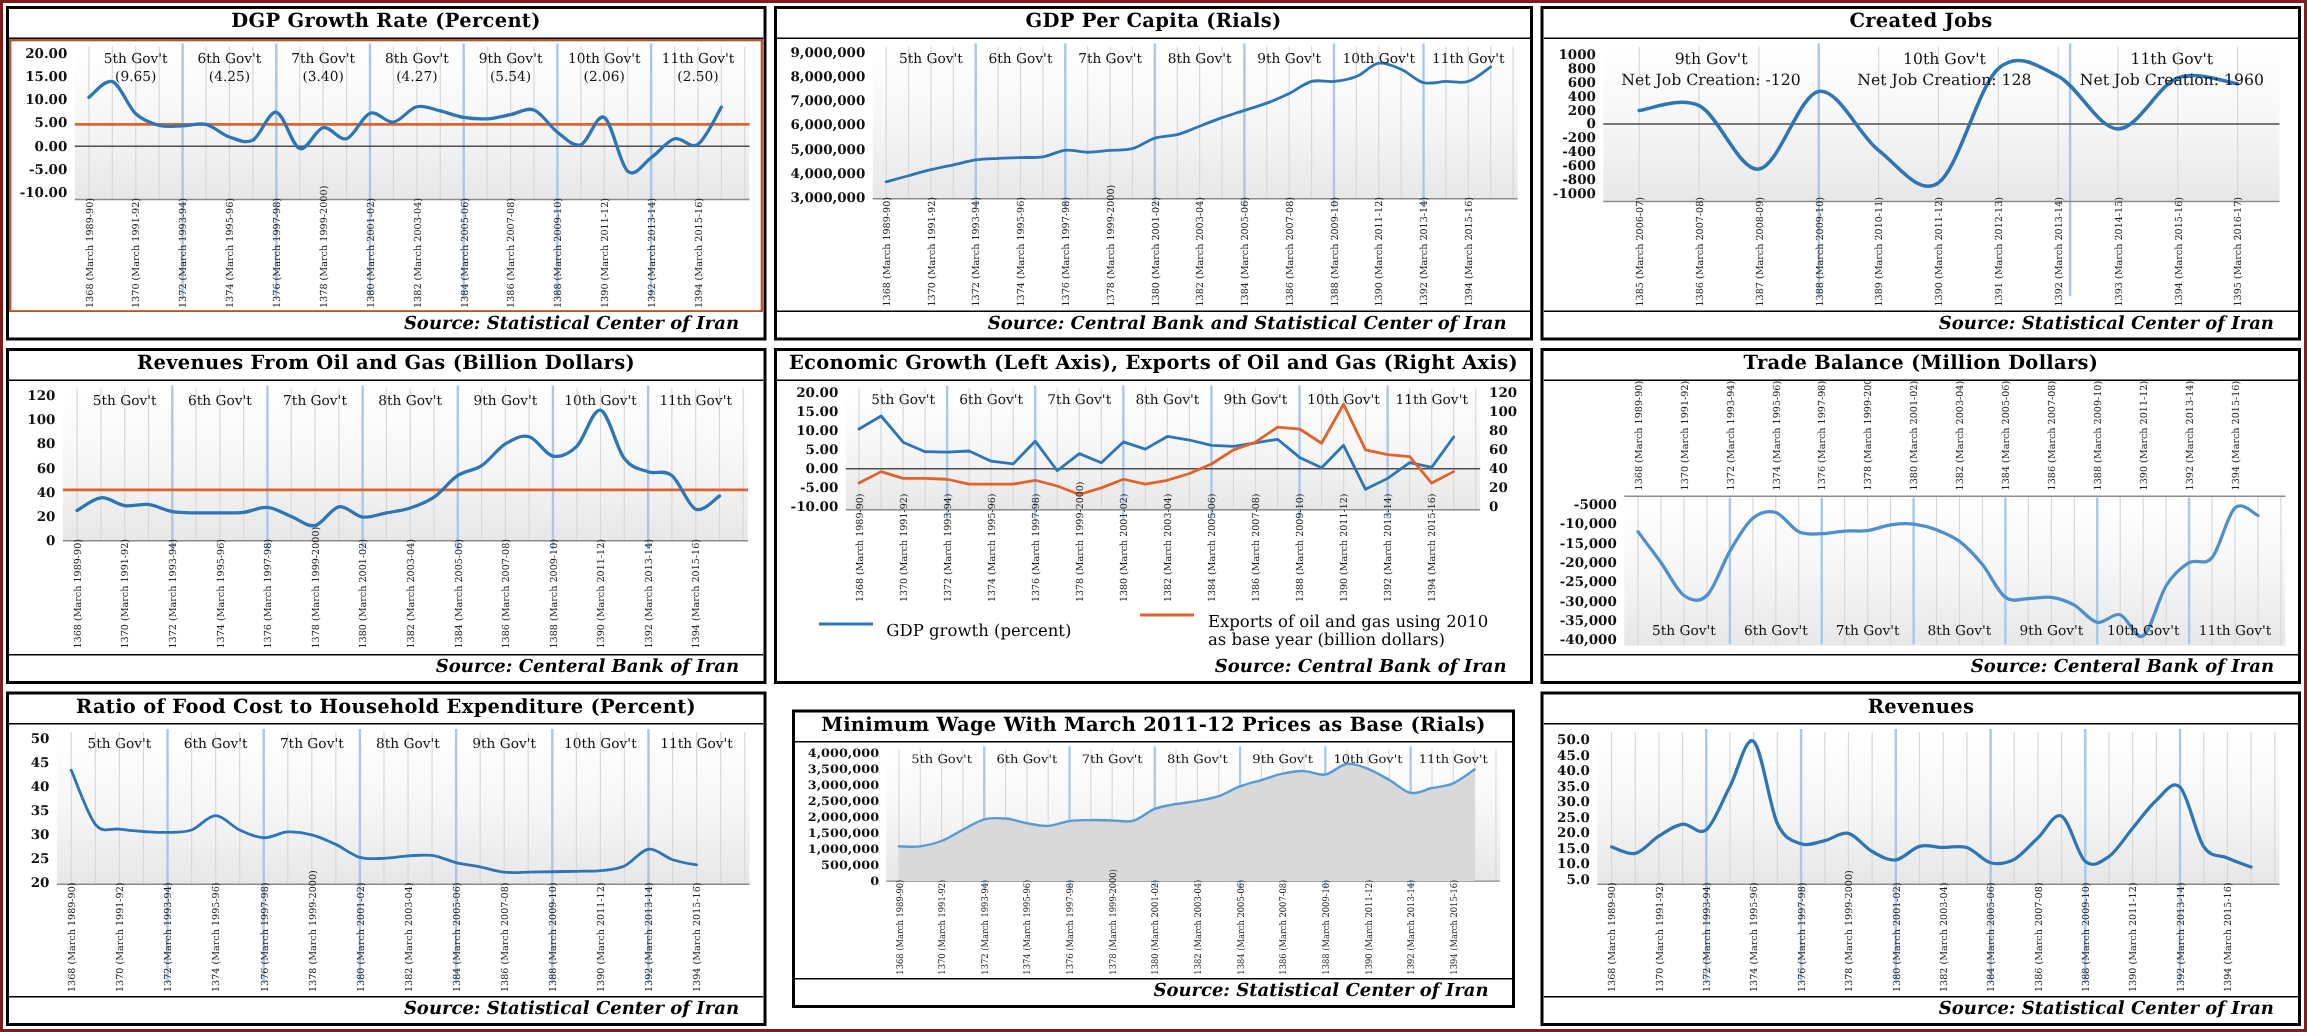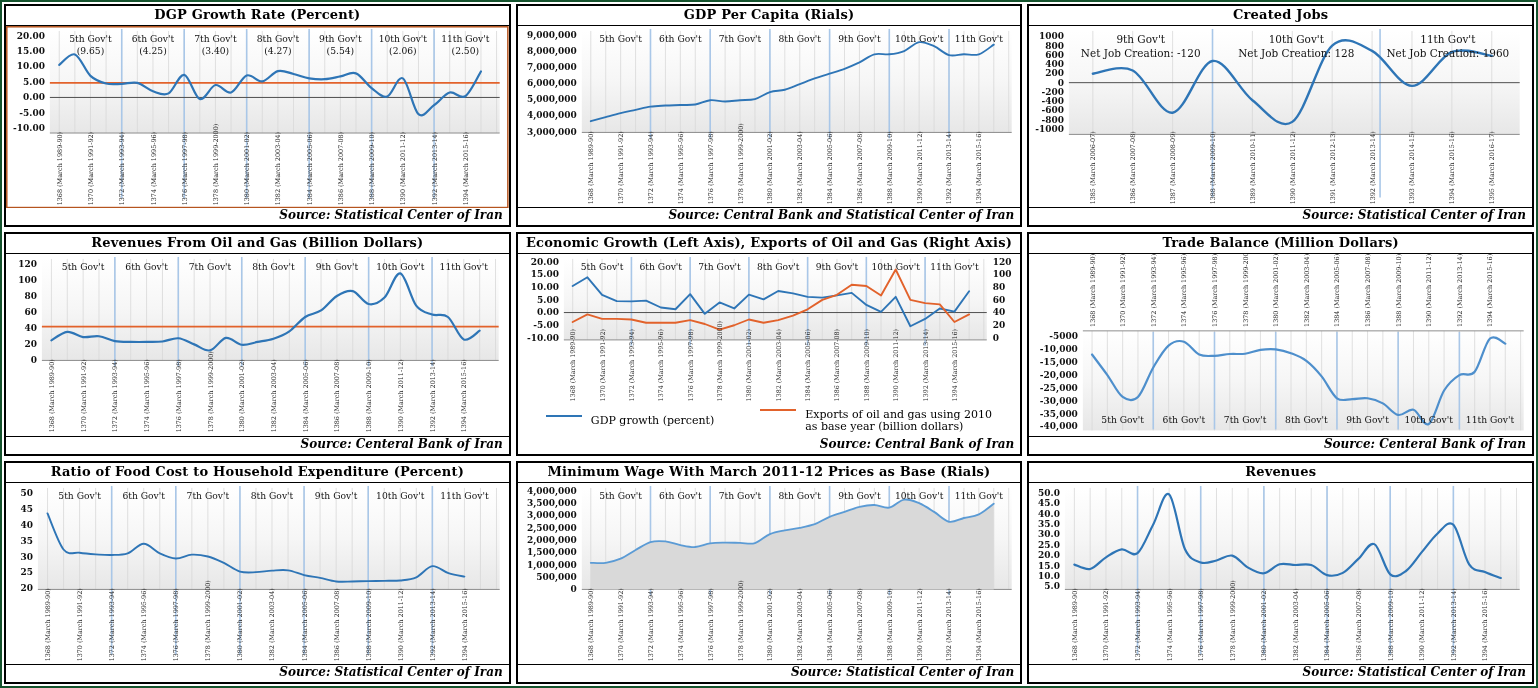--- a/index.html
+++ b/index.html
@@ -1,33 +1,33 @@
 <!DOCTYPE html>
 <html><head>
 <meta charset="utf-8">
 <style>
   html,body{margin:0;padding:0;background:#fff}
   .stage{
     width:1538px;height:688px;box-sizing:border-box;
-    border:2px solid #14532d;padding:2px;background:#fff;
+    border:2px solid #7f1d1d;padding:2px;background:#fff;
     display:grid;grid-template-columns:repeat(3,1fr);grid-template-rows:repeat(3,1fr);gap:5px;
     font-family:"DejaVu Serif","Liberation Serif",serif;
   }
   .panel{border:2px solid #000;background:#fff;display:flex;flex-direction:column;overflow:hidden;min-width:0}
   .title{
     flex:0 0 auto;height:19px;line-height:18px;text-align:center;
     font-weight:700;font-size:13px;letter-spacing:.2px;border-bottom:1.5px solid #000;
     white-space:nowrap;overflow:hidden;
   }
   .plot{flex:1 1 auto;position:relative;min-height:0}
   svg.chart{display:block;width:100%;height:100%}
   svg.chart text{font-family:"DejaVu Serif","Liberation Serif",serif}
   .source{
     flex:0 0 auto;height:17px;line-height:15px;text-align:right;
-    font-style:italic;font-weight:700;font-size:12px;padding-right:6px;
+    font-style:italic;font-weight:700;font-size:12px;padding-right:16px;
     border-top:1.5px solid #000;white-space:nowrap;
   }
   .source.no-line{border-top:none}
   .legend{flex:0 0 auto;height:32px;display:flex;align-items:center;justify-content:center;gap:46px;font-size:11px}
   .legend-item{display:flex;align-items:flex-start;gap:9px}
   .swatch{width:36px;height:0;border-top:2.5px solid #2E75B6}
   .swatch-orange{border-top-color:#E2622B}
   .legend-label{white-space:pre-line;line-height:1.1}
 </style>
 </head>
@@ -613,21 +613,21 @@
           <text x="202.40972222222103" y="16" font-size="9.2" text-anchor="middle" font-weight="400" fill="#111">7th Gov't</text>
           <text x="266.7152777777767" y="16" font-size="9.2" text-anchor="middle" font-weight="400" fill="#111">8th Gov't</text>
           <text x="331.02083333333235" y="16" font-size="9.2" text-anchor="middle" font-weight="400" fill="#111">9th Gov't</text>
           <text x="395.326388888888" y="16" font-size="9.2" text-anchor="middle" font-weight="400" fill="#111">10th Gov't</text>
           <text x="459.63194444444366" y="16" font-size="9.2" text-anchor="middle" font-weight="400" fill="#111">11th Gov't</text>
         </svg>
     </div>
     <div class="source">Source: Statistical Center of Iran</div>
   </figure>
 
-  <figure class="panel" style="margin:0">
+  <figure class="panel" style="margin:12px">
     <div class="title">Minimum Wage With March 2011-12 Prices as Base (Rials)</div>
     <div class="plot">
       <svg class="chart" preserveAspectRatio="none" viewBox="0 0 504 184">
           <defs>
             <linearGradient id="grad7" x1="0" y1="0" x2="0" y2="1">
               <stop offset="0" stop-color="#FFFFFF"></stop>
               <stop offset="0.5" stop-color="#F6F6F6"></stop>
               <stop offset="1" stop-color="#E7E7E7"></stop>
             </linearGradient>
           </defs>

